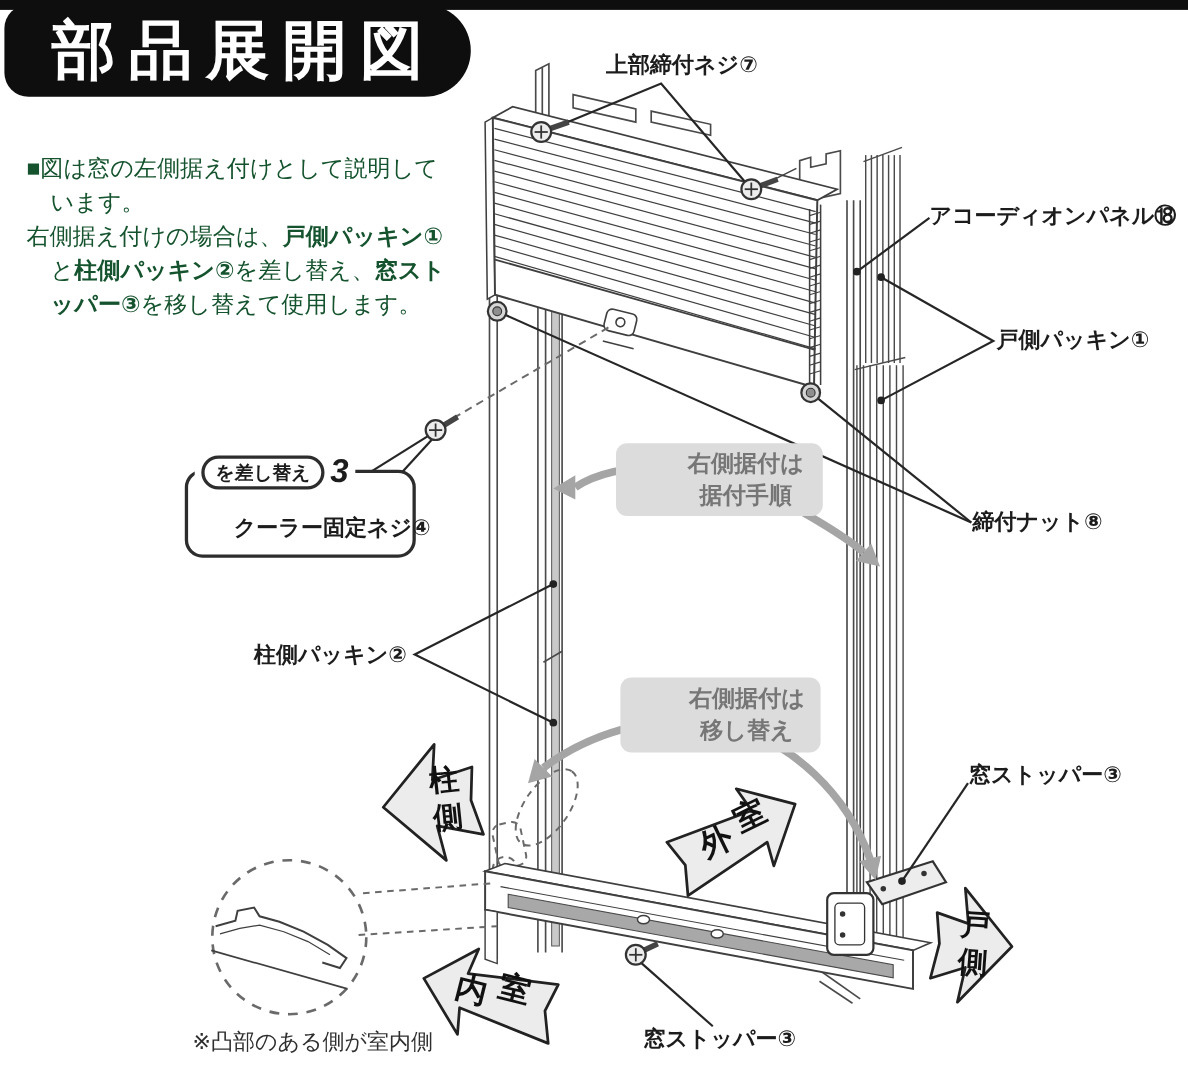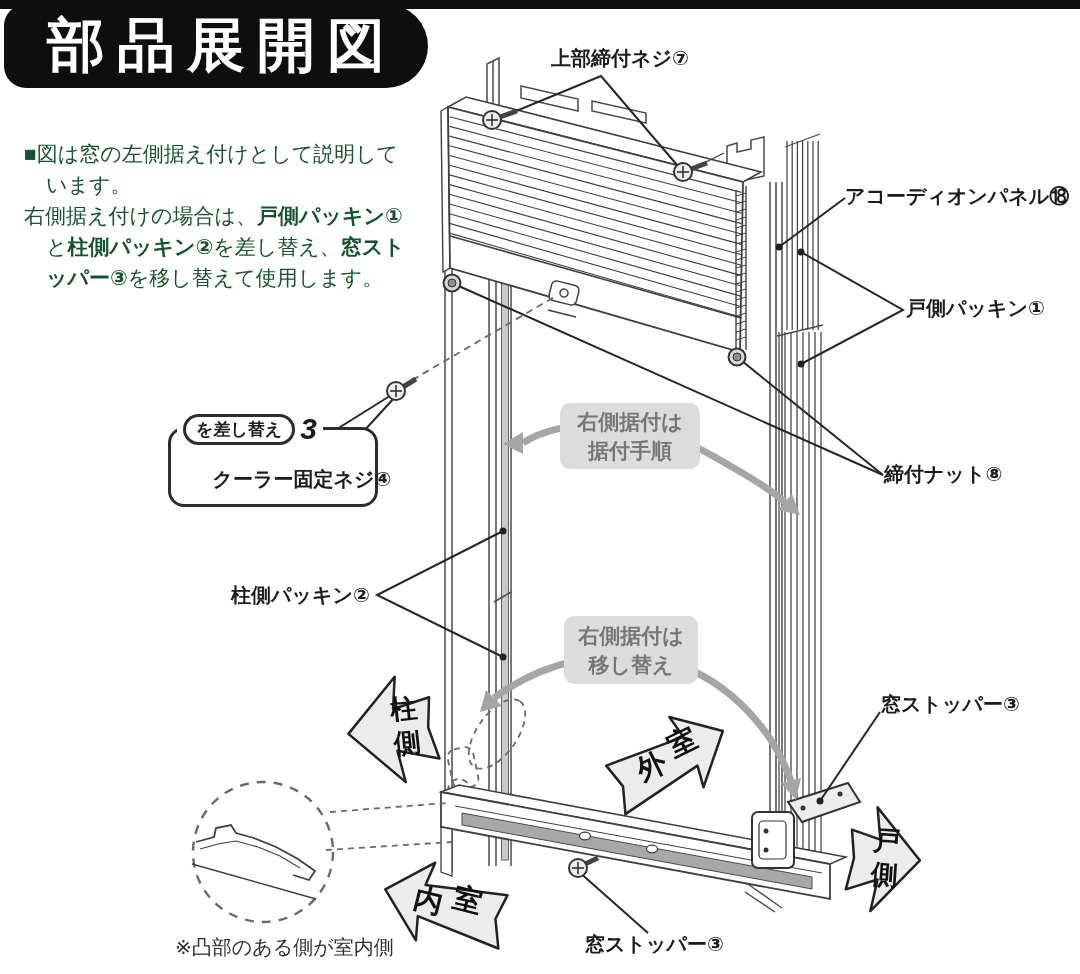--- a/index.html
+++ b/index.html
@@ -10,21 +10,21 @@
           border-radius:24px 46px 46px 24px;display:flex;align-items:center;justify-content:center;}
   .banner span{color:#fff;font-size:58px;font-weight:900;letter-spacing:12px;white-space:nowrap;margin-left:12px;}
   .description{position:absolute;left:24px;top:110px;width:382px;font-size:21px;line-height:31px;
                color:#14532d;font-weight:500;margin-top:28px;}
   .desc-par{padding-left:22px;text-indent:-22px;}
   .desc-par .b{font-weight:800;}
   .diagram{position:absolute;left:0;top:0;}
   .plabel{position:absolute;font-size:20px;font-weight:700;white-space:nowrap;color:#1c1c1c;text-align:center;}
   .callout{position:absolute;background:#dcdcdc;border-radius:10px;text-align:center;
            color:#767676;font-size:21px;font-weight:700;line-height:29px;
-           display:flex;flex-direction:column;justify-content:center;}
+           display:flex;flex-direction:column;justify-content:center;padding-left:48px;}
   .proc-box{position:absolute;left:168px;top:427px;width:204px;height:74px;border:3px solid #2d2d2d;
             border-radius:16px;background:#fff;}
   .proc-head{position:absolute;left:6px;top:-16px;display:flex;align-items:flex-start;gap:5px;
              background:#fff;padding:0 6px;}
   .proc-pill{border:3px solid #2d2d2d;border-radius:999px;font-size:17px;font-weight:800;
              padding:1px 10px;white-space:nowrap;}
   .proc-num{font-size:30px;font-weight:800;font-style:italic;line-height:30px;}
   .proc-label{position:absolute;bottom:11px;width:100%;text-align:center;font-size:20px;font-weight:700;padding-left:29px;}
   .footnote{position:absolute;left:151px;top:934px;font-size:20px;font-weight:500;color:#2e2e2e;margin-left:24px;}
   .dir-arrow{position:absolute;}

